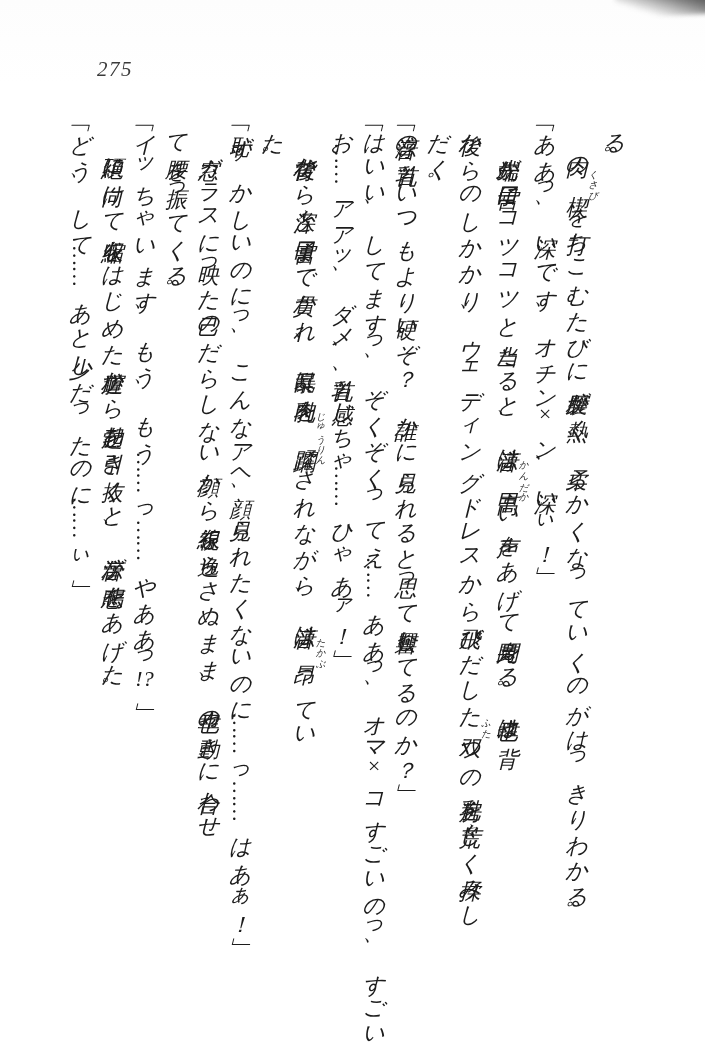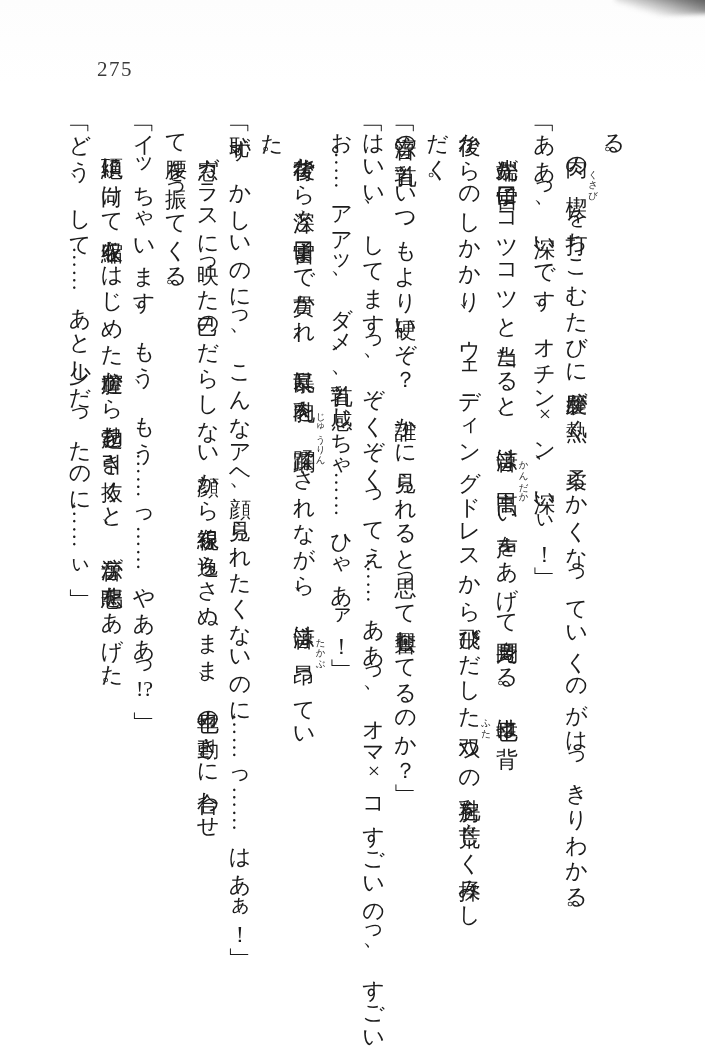--- a/index.html
+++ b/index.html
@@ -11,20 +11,21 @@
     height: 1050px;
     position: relative;
     overflow: hidden;
     background: #fefefe;
     font-family: "Liberation Serif", "DejaVu Serif", serif;
   }
   .page {
     position: absolute;
     inset: 0;
     background: linear-gradient(180deg, #fdfdfd 0%, #ffffff 8%, #ffffff 100%);
+    font-style: italic;
   }
   
   .corner-shadow {
     position: absolute;
     top: -8px;
     right: -10px;
     width: 100px;
     height: 24px;
     background: linear-gradient(200deg, #2e2e2e 0%, rgba(46,46,46,0.6) 35%, rgba(46,46,46,0) 75%);
     transform: rotate(-3deg);

